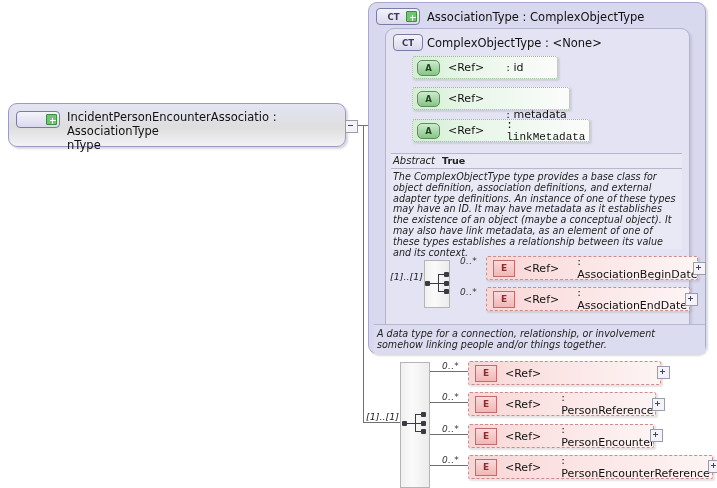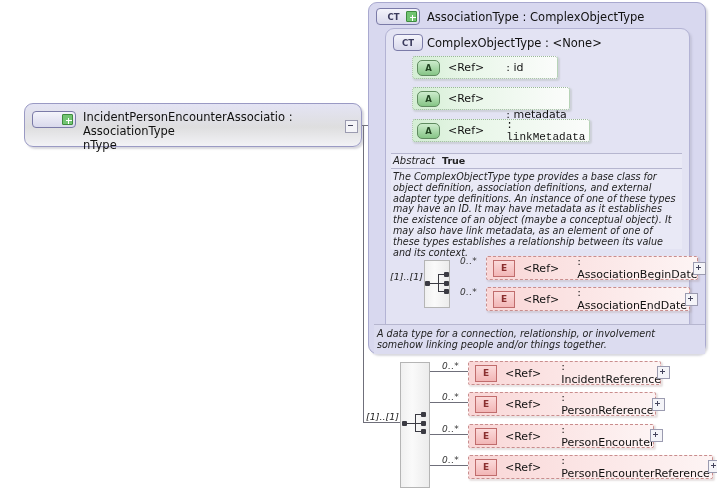--- a/index.html
+++ b/index.html
@@ -9,21 +9,21 @@
     font-size:11px;color:#1a1a1a;
   }
   .abs{position:absolute;box-sizing:border-box;}
 
   
   .line-h{position:absolute;height:1px;background:#6f6f7a;}
   .line-v{position:absolute;width:1px;background:#6f6f7a;}
 
   
   #root-node{
-    left:24px;top:103px;width:338px;height:44px;
+    left:8px;top:103px;width:338px;height:44px;
     border:1px solid #9a9ac4;border-radius:9px;
     background:linear-gradient(to bottom,#e4e4f4 0%,#dededf 55%,#f2f2f6 100%);
     box-shadow:2px 2px 2px rgba(130,130,150,.32);
     display:flex;align-items:flex-start;padding:6px 8px 0 7px;
   }
   #root-node .nlabel{margin-left:7px;line-height:14px;font-size:11.5px;color:#111;}
 
   
   .ct-icon{
     width:28px;height:15px;border:1px solid #7b7ba8;border-radius:4px;
@@ -260,21 +260,20 @@
   <span class="d d1"></span>
     <span class="d d2"></span>
     <span class="d d3"></span>
 </div>
 <span class="card-seq" style="left:366px;top:411px;">[1]..[1]</span>
 
 <span class="card" style="left:442px;top:361px;">0..*</span>
 <div class="el-row" style="left:468px;top:361px;width:185px;">
   <span class="e-icon">E</span>
   <span class="ref">&lt;Ref&gt;</span>
-  <span class="tname" style="margin-left:20px;">: IncidentReference</span>
 </div>
 <span class="expander plus" style="left:657px;top:366px;"></span>
 
 <span class="card" style="left:442px;top:392px;">0..*</span>
 <div class="el-row" style="left:468px;top:392px;width:180px;">
   <span class="e-icon">E</span>
   <span class="ref">&lt;Ref&gt;</span>
   <span class="tname" style="margin-left:20px;">: PersonReference</span>
 </div>
 <span class="expander plus" style="left:652px;top:398px;"></span>

